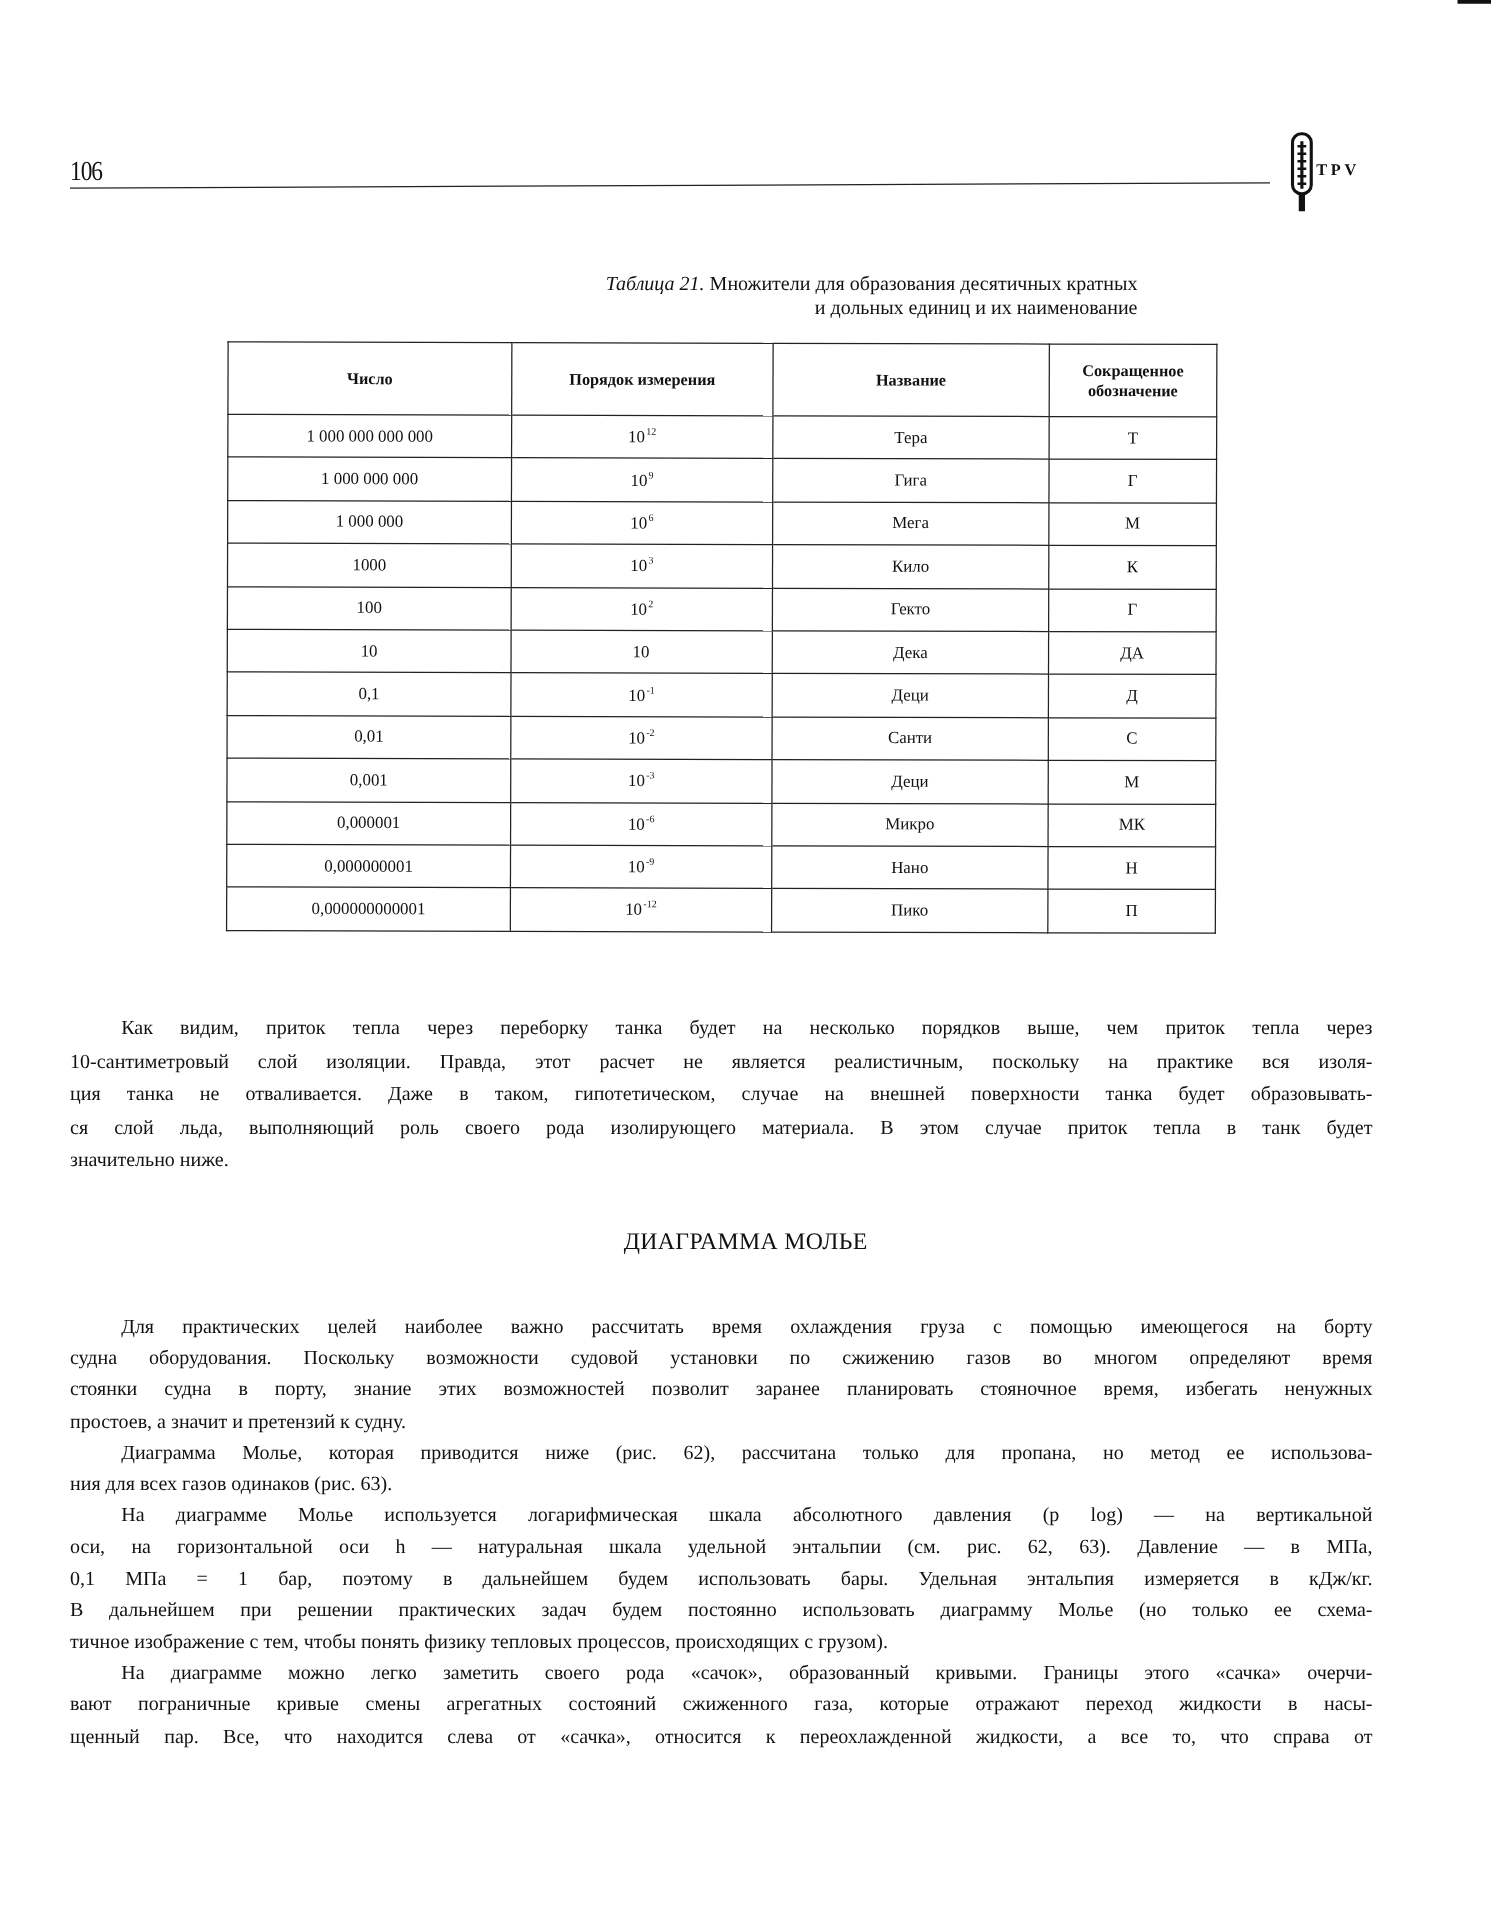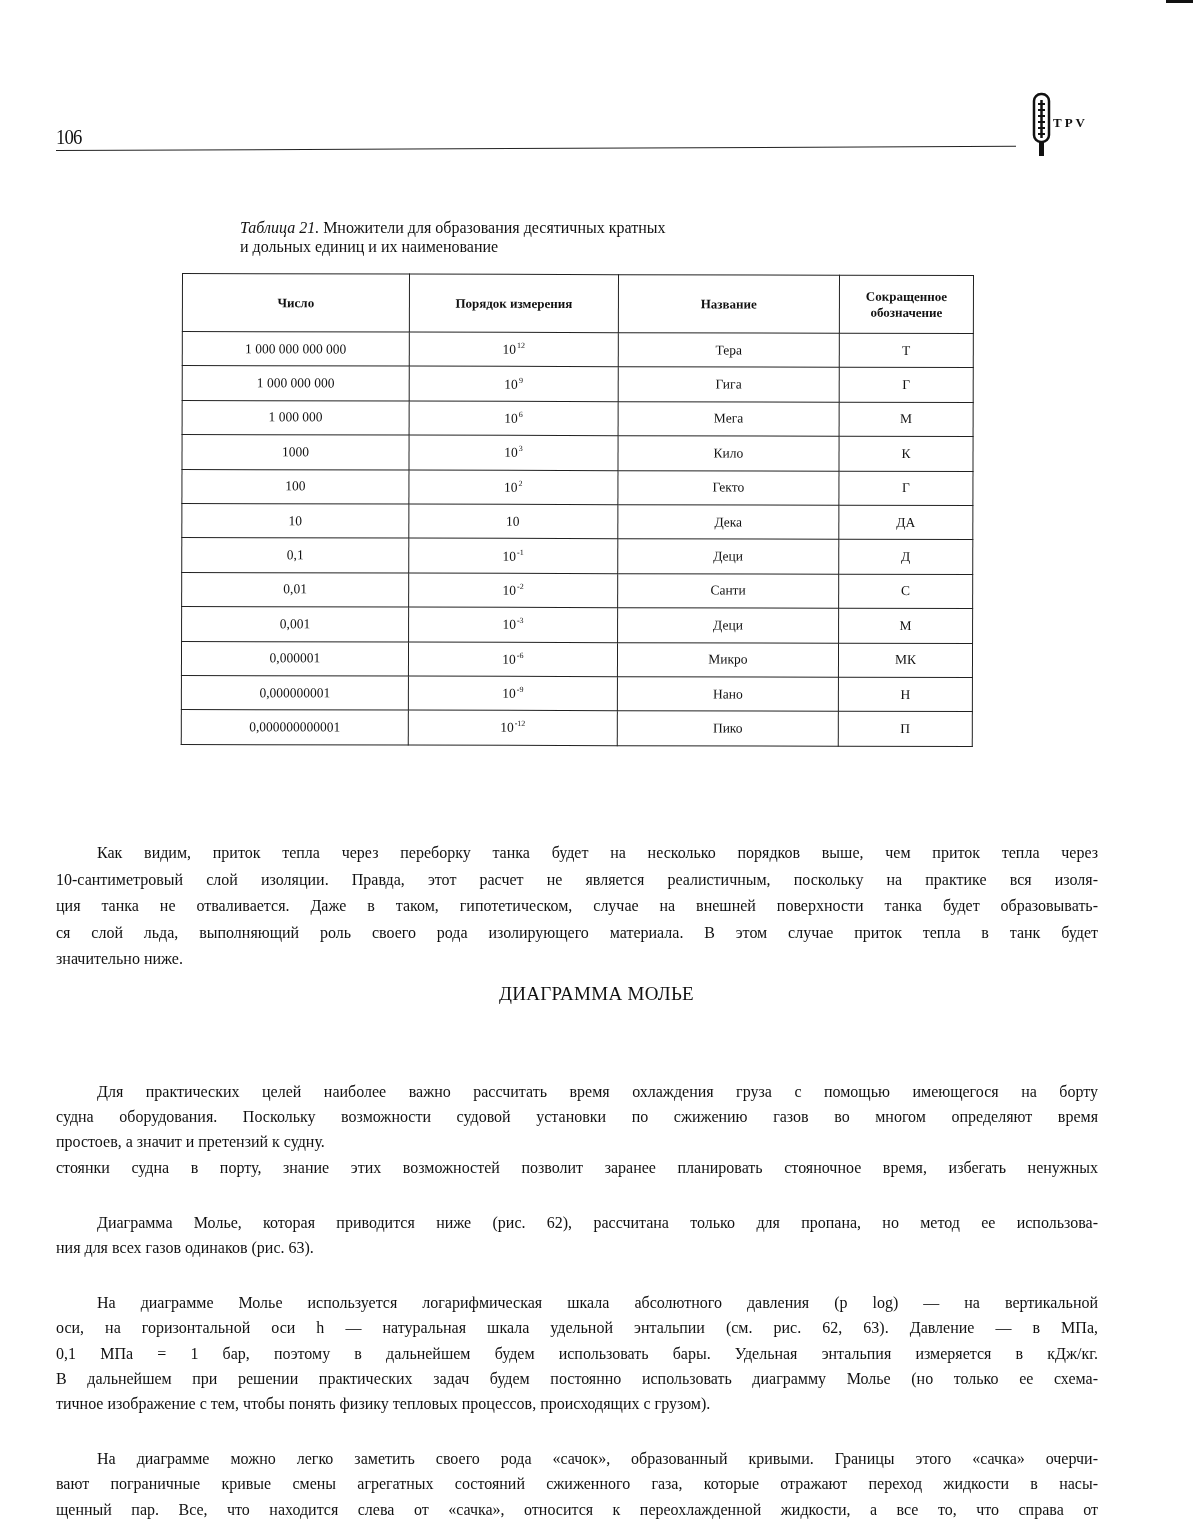--- a/index.html
+++ b/index.html
@@ -38,39 +38,39 @@
       top: 150px;
       width: 960px;
       height: 0;
       border-top: 1.5px solid #222;
       transform: rotate(-0.25deg);
       transform-origin: left center;
     }
     .logo {
       position: absolute;
       left: 1032px;
-      top: 92px;
+      top: 105px;
       width: 90px;
       height: 66px;
     }
     .logo svg { position: absolute; left: 0; top: 0; }
     .logo-text {
       position: absolute;
       left: 21px;
       top: 23px;
       font-size: 13px;
       font-weight: bold;
       letter-spacing: 3px;
     }
     .table-caption {
       position: absolute;
       left: 240px;
       top: 218px;
       width: 670px;
-      text-align: left;
+      text-align: right;
       font-size: 16px;
       line-height: 19px;
     }
     .table-caption .cap-label { font-style: italic; }
     table.units {
       position: absolute;
       left: 182px;
       top: 273px;
       width: 792px;
       border-collapse: collapse;
@@ -103,21 +103,21 @@
       line-height: 26.5px;
       text-align: justify;
     }
     .body-text .line {
       display: block;
       text-align: justify;
       text-align-last: justify;
       white-space: nowrap;
     }
     .body-text .line.last { text-align-last: left; }
-    .body-text .indent { padding-left: 41px; margin-top: 30px; }
+    .body-text .indent { padding-left: 41px; }
     #para-1 { top: 810px; }
     .section-heading {
       position: absolute;
       left: 0;
       width: 1193px;
       top: 983px;
       text-align: center;
       font-size: 19px;
       letter-spacing: 0.3px;
     }
@@ -244,22 +244,22 @@
   <span class="line">ся слой льда, выполняющий роль своего рода изолирующего материала. В этом случае приток тепла в танк будет</span>
   <span class="line last">значительно ниже.</span>
 </div>
 
 <div class="section-heading">ДИАГРАММА МОЛЬЕ</div>
 
 <div class="body-text" id="paras-2">
   <div>
     <span class="line indent">Для практических целей наиболее важно рассчитать время охлаждения груза с помощью имеющегося на борту</span>
     <span class="line">судна оборудования. Поскольку возможности судовой установки по сжижению газов во многом определяют время</span>
+    <span class="line">стоянки судна в порту, знание этих возможностей позволит заранее планировать стояночное время, избегать ненужных</span>
     <span class="line last">простоев, а значит и претензий к судну.</span>
-    <span class="line">стоянки судна в порту, знание этих возможностей позволит заранее планировать стояночное время, избегать ненужных</span>
   </div>
   <div>
     <span class="line indent">Диаграмма Молье, которая приводится ниже (рис. 62), рассчитана только для пропана, но метод ее использова-</span>
     <span class="line last">ния для всех газов одинаков (рис. 63).</span>
   </div>
   <div>
     <span class="line indent">На диаграмме Молье используется логарифмическая шкала абсолютного давления (p log) — на вертикальной</span>
     <span class="line">оси, на  горизонтальной оси h — натуральная шкала удельной энтальпии (см. рис. 62, 63). Давление — в МПа,</span>
     <span class="line">0,1 МПа = 1 бар, поэтому в дальнейшем будем использовать бары. Удельная энтальпия измеряется в кДж/кг.</span>
     <span class="line">В дальнейшем при решении практических задач будем постоянно использовать диаграмму Молье (но только ее схема-</span>

